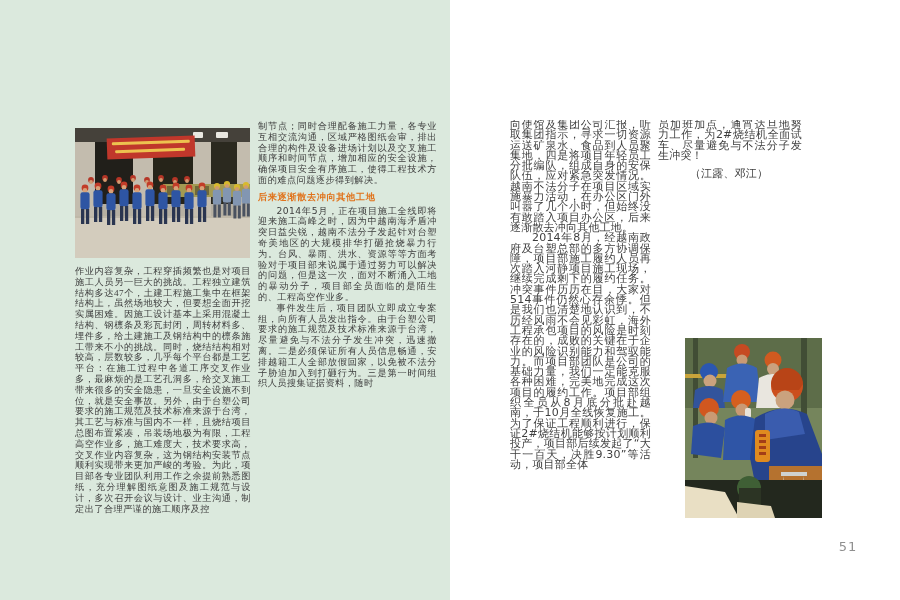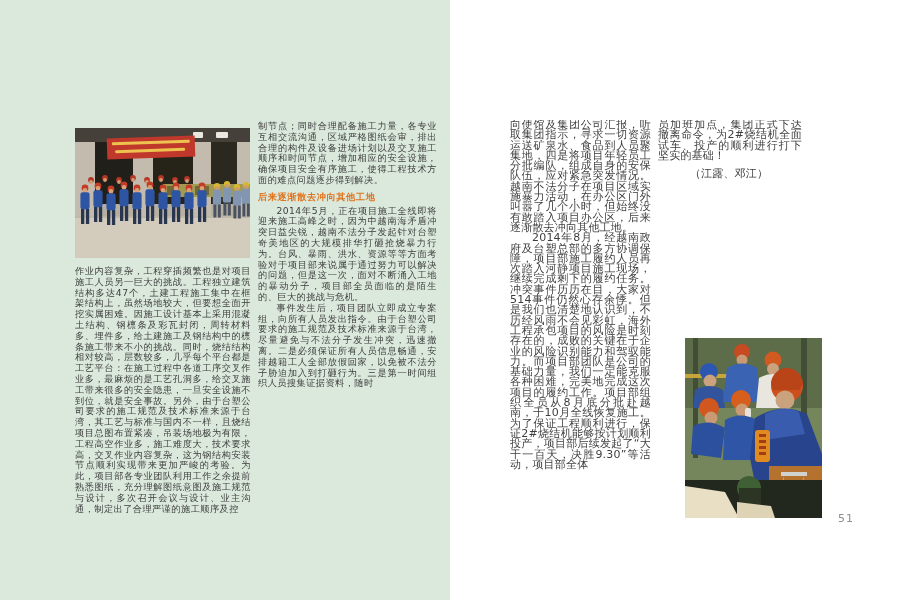--- a/index.html
+++ b/index.html
@@ -12,36 +12,36 @@
   
   .col{position:absolute;overflow:hidden;color:#3e3e3e;}
   .col .blk{margin:0;text-align:justify;text-justify:inter-ideograph;}
   .page-left  .col{font-size:9.2px;line-height:10.8px;letter-spacing:0.45px;}
   .page-right .col{font-size:11px;line-height:10.3px;letter-spacing:0.2px;}
   .blk.indent{text-indent:2em;}
   .blk.cont{text-indent:0;}
   .blk.heading{color:#e0731c;font-weight:bold;text-indent:0;margin:6px 0 3px 0;letter-spacing:0.6px;}
   .byline{margin:8px 2px 0 0;text-align:center;color:#3e3e3e;}
 
-  .l-col1{left:75px;top:266px;width:176px;height:263px;}
+  .l-col1{left:75px;top:266px;width:176px;height:263px;font-family:Liberation Serif, serif;}
   .l-col2{left:258px;top:121px;width:179px;height:413px;}
   .r-col1{left:60px;top:120px;width:141px;height:403px;}
   .r-col2{left:208px;top:120px;width:144px;height:200px;}
 
   
   .photo{position:absolute;overflow:hidden;}
   .photo-left{left:75px;top:128px;width:175px;height:130px;}
   .photo-right{left:235px;top:338px;width:137px;height:180px;}
   .photo svg{display:block;}
 
   
   .corner-tab{position:absolute;left:257px;top:0;width:110px;height:62px;}
 
-  .page-number{position:absolute;left:388px;top:512px;width:20px;
-               font-size:11px;color:#8f8f8f;text-align:left;letter-spacing:1px;}
+  .page-number{position:absolute;left:388px;top:539px;width:20px;
+               font-size:13px;color:#8f8f8f;text-align:center;letter-spacing:1px;}
 </style>
 </head>
 <body>
 
 <div class="spread">
 
   <div class="page page-left">
 
     <div class="photo photo-left">
       <svg width="175" height="130" viewBox="0 0 175 130">
@@ -123,36 +123,36 @@
       </svg>
     </div>
 
     <div class="col l-col1">
         <p class="blk cont">作业内容复杂，工程穿插频繁也是对项目施工人员另一巨大的挑战。工程独立建筑结构多达47个，土建工程施工集中在框架结构上，虽然场地较大，但要想全面开挖实属困难。因施工设计基本上采用混凝土结构、钢檩条及彩瓦封闭，周转材料多、埋件多，给土建施工及钢结构中的檩条施工带来不小的挑战。同时，烧结结构相对较高，层数较多，几乎每个平台都是工艺平台：在施工过程中各道工序交叉作业多，最麻烦的是工艺孔洞多，给交叉施工带来很多的安全隐患，一旦安全设施不到位，就是安全事故。另外，由于台塑公司要求的施工规范及技术标准来源于台湾，其工艺与标准与国内不一样，且烧结项目总图布置紧凑，吊装场地极为有限，工程高空作业多，施工难度大，技术要求高，交叉作业内容复杂，这为钢结构安装节点顺利实现带来更加严峻的考验。为此，项目部各专业团队利用工作之余提前熟悉图纸，充分理解图纸意图及施工规范与设计，多次召开会议与设计、业主沟通，制定出了合理严谨的施工顺序及控</p>
       </div>
 
     <div class="col l-col2">
         <p class="blk cont">制节点；同时合理配备施工力量，各专业互相交流沟通，区域严格图纸会审，排出合理的构件及设备进场计划以及交叉施工顺序和时间节点，增加相应的安全设施，确保项目安全有序施工，使得工程技术方面的难点问题逐步得到解决。</p>
         <p class="blk heading">后来逐渐散去冲向其他工地</p>
-        <p class="blk indent">2014年5月，正在项目施工全线即将迎来施工高峰之时，因为中越南海矛盾冲突日益尖锐，越南不法分子发起针对台塑奇美地区的大规模排华打砸抢烧暴力行为。台风、暴雨、洪水、资源等等方面考验对于项目部来说属于通过努力可以解决的问题，但是这一次，面对不断涌入工地的暴动分子，项目部全员面临的是陌生的、巨大的挑战与危机。</p>
+        <p class="blk indent">2014年5月，正在项目施工全线即将迎来施工高峰之时，因为中越南海矛盾冲突日益尖锐，越南不法分子发起针对台塑奇美地区的大规模排华打砸抢烧暴力行为。台风、暴雨、洪水、资源等等方面考验对于项目部来说属于通过努力可以解决的问题，但是这一次，面对不断涌入工地的暴动分子，项目部全员面临的是陌生的、工程高空作业多。</p>
         <p class="blk indent">事件发生后，项目团队立即成立专案组，向所有人员发出指令。由于台塑公司要求的施工规范及技术标准来源于台湾，尽量避免与不法分子发生冲突，迅速撤离。二是必须保证所有人员信息畅通，安排越籍工人全部放假回家，以免被不法分子胁迫加入到打砸行为。三是第一时间组织人员搜集证据资料，随时</p>
       </div>
   </div>
 
   <div class="page page-right">
 
 
     <div class="col r-col1">
         <p class="blk cont">向使馆及集团公司汇报，听取集团指示，寻求一切资源运送矿泉水、食品到人员聚集地，四是将项目年轻员工分批编队，组成自身的安保队伍，应对紧急突发情况。越南不法分子在项目区域实施暴力活动，在办公区门外叫嚣了几个小时，但始终没有敢踏入项目办公区，后来逐渐散去冲向其他工地。</p>
         <p class="blk indent">2014年8月，经越南政府及台塑总部的多方协调保障，项目部施工履约人员再次踏入河静项目施工现场，继续完成剩下的履约任务。冲突事件历历在目，大家对514事件仍然心存余悸。但是我们也清楚地认识到，不历经风雨不会见彩虹，海外工程承包项目的风险是时刻存在的，成败的关键在于企业的风险识别能力和驾驭能力。而项目部团队是公司的基础力量，我们一定能克服各种困难，完美地完成这次项目的履约工作。项目部组织全员从8月底分批赴越南，于10月全线恢复施工。为了保证工程顺利进行，保证2#烧结机能够按计划顺利投产，项目部后续发起了“大干一百天，决胜9.30”等活动，项目部全体</p>
       </div>
 
     <div class="col r-col2">
       <div>
-          <p class="blk cont">员加班加点，集团正式下达撤离命令，为2#烧结机全面试车、投产的顺利进行打下坚实的基础！</p>
+          <p class="blk cont">员加班加点，通宵达旦地努力工作，为2#烧结机全面试车、尽量避免与不法分子发生冲突！</p>
         </div>
       <p class="byline">（江露、邓江）</p>
     </div>
 
     <div class="photo photo-right">
       <svg width="137" height="180" viewBox="0 0 137 180">
 
         <rect width="137" height="180" fill="#75855c"></rect>
         <rect width="137" height="70" fill="#5d6d49"></rect>
         <rect x="8" y="0" width="5" height="120" fill="#414d35"></rect>

